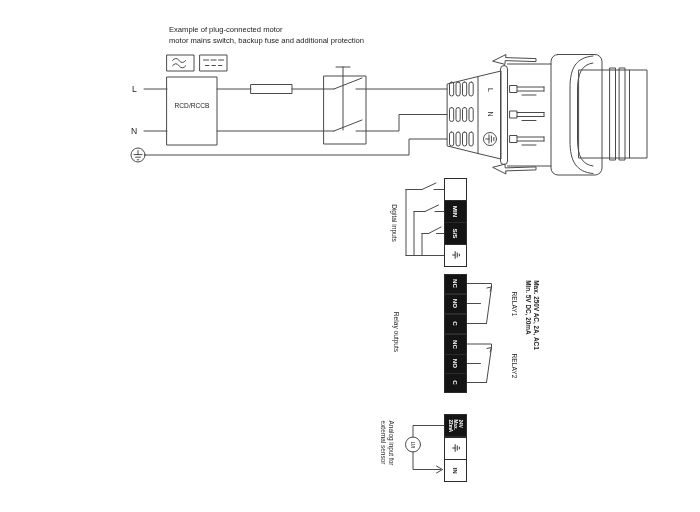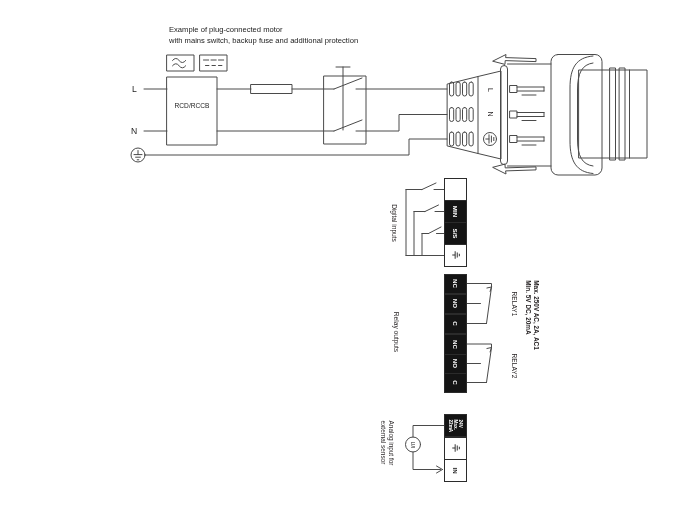--- a/index.html
+++ b/index.html
@@ -123,21 +123,21 @@
     <g>
       <circle cx="369" cy="444.5" r="7.5"></circle>
       <path d="M369 437 V425.5 H400"></path>
       <path d="M369 452 V469.5 H396.5"></path>
       <path d="M392.5 466 L398.5 469.5 M392.5 473 L398.5 469.5"></path>
     </g>
   </svg>
 
   <div class="title">
     <div>Example of plug-connected motor</div>
-    <div>with mains switch, backup fuse and additional protection</div>
+    <div>motor mains switch, backup fuse and additional protection</div>
   </div>
 
   <div class="hlabel" style="left:88px;top:83.5px;">L</div>
   <div class="hlabel" style="left:87px;top:125.5px;">N</div>
   <div class="rcdtext">RCD/RCCB</div>
 
   <div class="vlabel" style="left:446px;top:90px;font-size:7px;">L</div>
   <div class="vlabel" style="left:446px;top:114px;font-size:7px;">N</div>
 
   <div class="vlabel" style="left:349.5px;top:222.5px;">Digital inputs</div>

